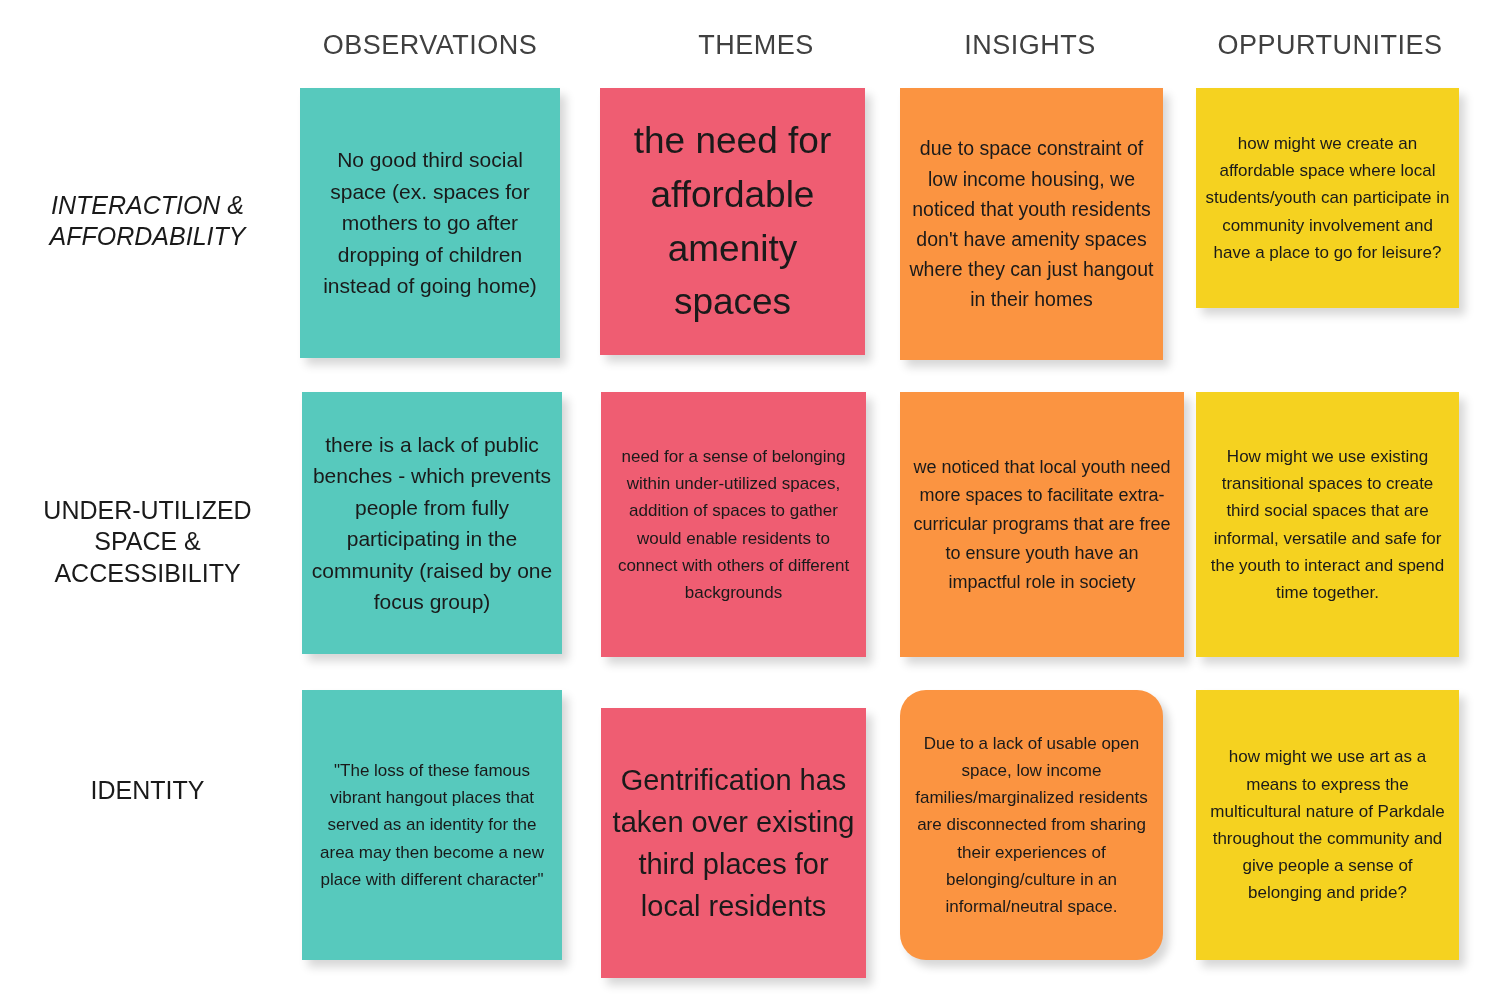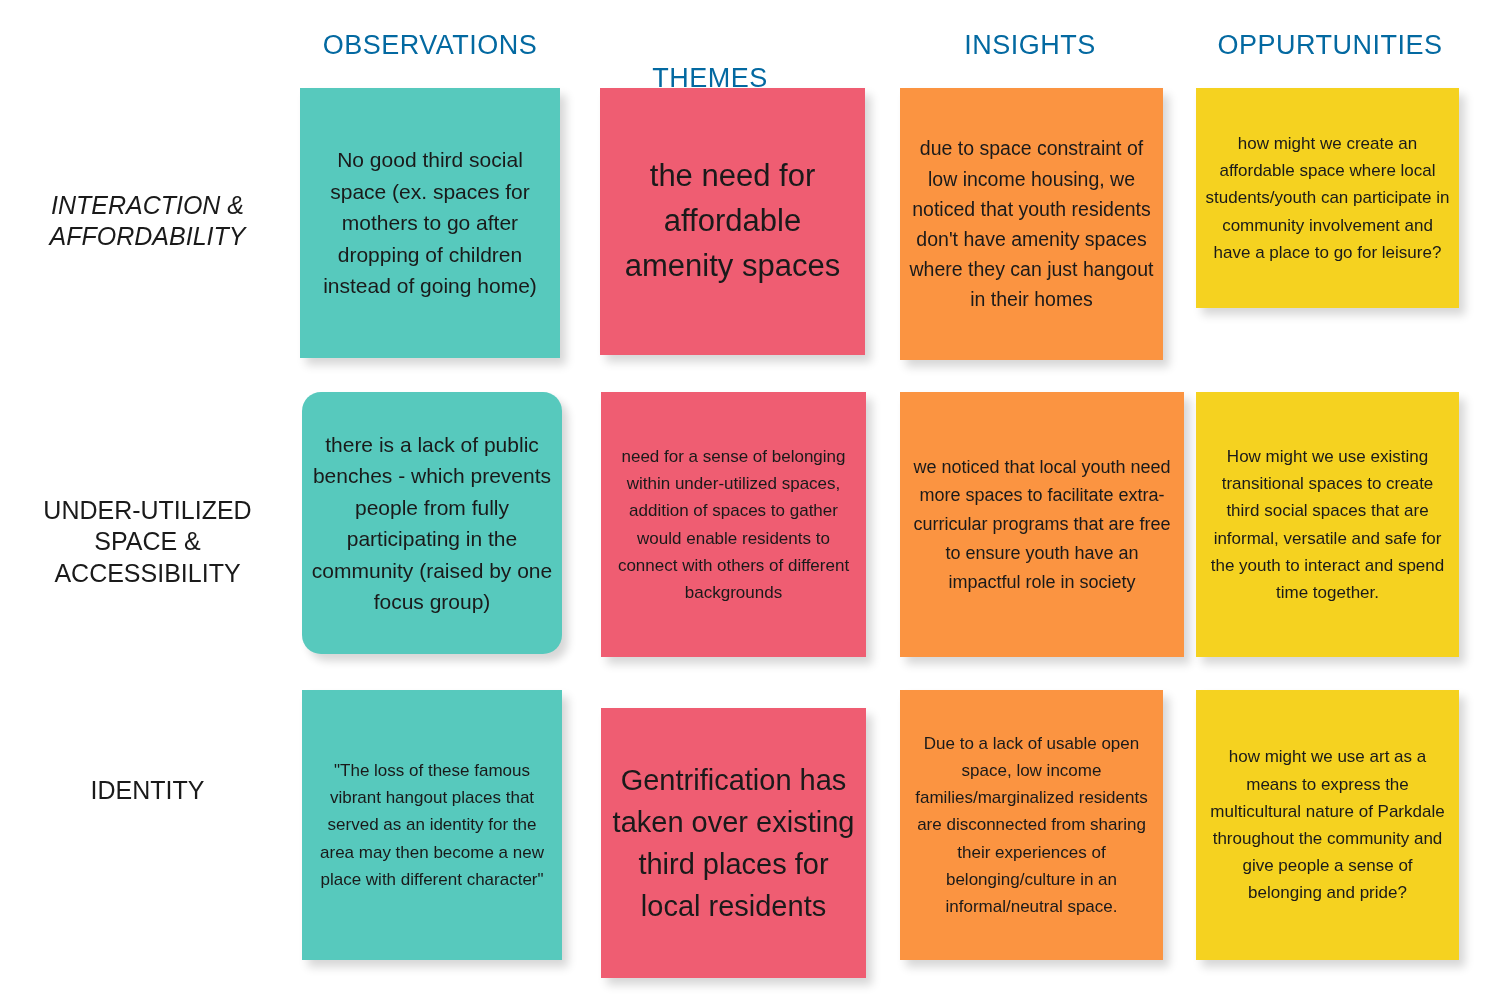--- a/index.html
+++ b/index.html
@@ -21,25 +21,25 @@
     inset: 0;
   }
 
   
   .col-header {
     position: absolute;
     top: 30px;
     text-align: center;
     font-size: 27px;
     letter-spacing: 0.5px;
-    color: #0369a1;
+    color: #404040;
     font-weight: 400;
   }
   .col-header.c0 { left: 295px; width: 270px; }
-  .col-header.c1 { left: 575px; width: 270px; margin-top: 33px; }
+  .col-header.c1 { left: 621px; width: 270px; }
   .col-header.c2 { left: 895px; width: 270px; }
   .col-header.c3 { left: 1185px; width: 290px; }
 
   
   .row-label {
     position: absolute;
     left: 10px;
     width: 275px;
     text-align: center;
     font-size: 25px;
@@ -67,32 +67,32 @@
   }
 
   
   .teal   { background: #57c9bd; }
   .pink   { background: #ef5d72; }
   .orange { background: #fb9441; }
   .yellow { background: #f5d220; }
   
 
   .n-r0c0 { left: 300px; top: 88px;  width: 260px; height: 270px; font-size: 21px; line-height: 1.5; }
-  .n-r0c1 { left: 600px; top: 88px;  width: 265px; height: 267px; font-size: 31px; line-height: 1.45; }
+  .n-r0c1 { left: 600px; top: 88px;  width: 265px; height: 267px; font-size: 37px; line-height: 1.45; }
   .n-r0c2 { left: 900px; top: 88px;  width: 263px; height: 272px; font-size: 19.5px; line-height: 1.55; }
   .n-r0c3 { left: 1196px; top: 88px; width: 263px; height: 220px; font-size: 17px; line-height: 1.6; }
 
-  .n-r1c0 { left: 302px; top: 392px;  width: 260px; height: 262px; font-size: 21px; line-height: 1.5; border-radius: 19px; }
+  .n-r1c0 { left: 302px; top: 392px;  width: 260px; height: 262px; font-size: 21px; line-height: 1.5; }
   .n-r1c1 { left: 601px; top: 392px;  width: 265px; height: 265px; font-size: 17px; line-height: 1.6; }
   .n-r1c2 { left: 900px; top: 392px;  width: 284px; height: 265px; font-size: 18px; line-height: 1.6; }
   .n-r1c3 { left: 1196px; top: 392px; width: 263px; height: 265px; font-size: 17px; line-height: 1.6; }
 
   .n-r2c0 { left: 302px; top: 690px;  width: 260px; height: 270px; font-size: 17px; line-height: 1.6; }
   .n-r2c1 { left: 601px; top: 708px;  width: 265px; height: 270px; font-size: 29px; line-height: 1.45; }
-  .n-r2c2 { left: 900px; top: 690px;  width: 263px; height: 270px; font-size: 17px; line-height: 1.6; }
+  .n-r2c2 { left: 900px; top: 690px;  width: 263px; height: 270px; font-size: 17px; line-height: 1.6; border-radius: 26px; }
   .n-r2c3 { left: 1196px; top: 690px; width: 263px; height: 270px; font-size: 17px; line-height: 1.6; }
 </style>
 </head>
 <body>
 
 <div class="board">
 
   <div class="col-header c0">OBSERVATIONS</div>
   <div class="col-header c1">THEMES</div>
   <div class="col-header c2">INSIGHTS</div>

